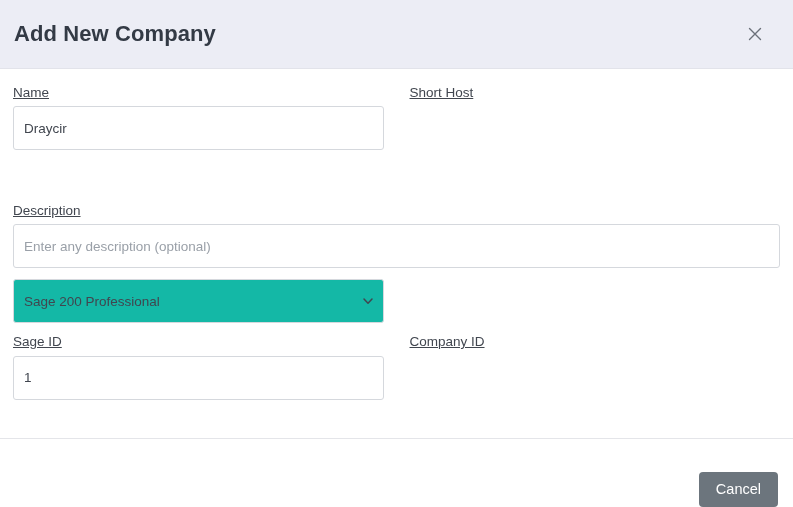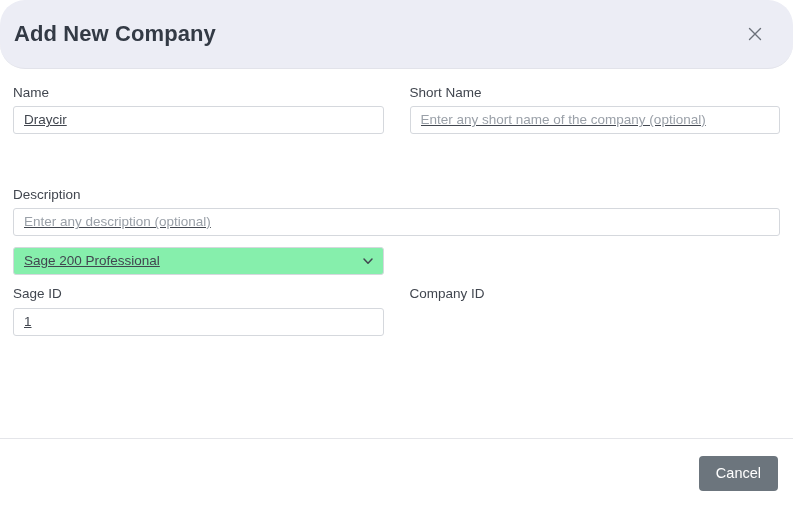--- a/index.html
+++ b/index.html
@@ -25,21 +25,20 @@
   
   .dialog-header {
     height: 69px;
     min-height: 69px;
     background: #ecedf5;
     border-bottom: 1px solid #e2e3ea;
     display: flex;
     align-items: center;
     justify-content: space-between;
     padding: 0 16px 0 14px;
-    border-radius: 25px;
   }
   .dialog-title {
     font-size: 22px;
     font-weight: bold;
     color: #333a45;
     letter-spacing: 0.1px;
     line-height: 1;
   }
   .close-btn {
     width: 34px;
@@ -70,64 +69,64 @@
   .form-group { display: flex; flex-direction: column; }
   .form-group.half { width: 371px; }
   .form-group.full { width: 100%; margin-top: 42px; }
 
   label.field-label {
     font-size: 13.5px;
     color: #41464f;
     margin-bottom: 5px;
     line-height: 1.2;
     display: block;
+    text-decoration: underline;
   }
 
   .field-control {
-    height: 28px;
+    height: 44px;
     border: 1px solid #d5d8dd;
     border-radius: 3px;
     background: #ffffff;
     font-size: 13.5px;
     color: #41464f;
     padding: 0 10px;
     width: 100%;
     font-family: "Liberation Sans", sans-serif;
     line-height: 30px;
     outline: none;
-    text-decoration: underline;
   }
   .field-control::placeholder { color: #9aa0a8; }
 
   
   .select-wrap { position: relative; width: 100%; }
   .select-wrap .field-control {
     appearance: none;
     -webkit-appearance: none;
     -moz-appearance: none;
     padding-right: 30px;
     cursor: pointer;
-    background: #86efac;
+    background: #14b8a6;
   }
   .select-chevron {
     position: absolute;
     right: 9px;
     top: 50%;
     transform: translateY(-50%);
     pointer-events: none;
     display: flex;
   }
 
   
   .dialog-footer {
     height: 69px;
     min-height: 69px;
     border-top: 1px solid #e4e5e9;
     display: flex;
-    align-items: center;
+    align-items: flex-end;
     justify-content: flex-end;
     gap: 10px;
     padding: 0 15px;
     background: #ffffff;
   }
   .btn {
     border: none;
     border-radius: 4px;
     font-size: 14.5px;
     font-family: "Liberation Sans", sans-serif;
@@ -157,22 +156,21 @@
   </div>
 
   <div class="dialog-body">
 
     <div class="form-row">
       <div class="form-group half">
         <label class="field-label">Name</label>
         <input class="field-control" type="text" value="Draycir" style="">
       </div>
       <div class="form-group half">
-        <label class="field-label">Short Name</label>
-        <input class="field-control" type="text" placeholder="Enter any short name of the company (optional)" style="">
+        <label class="field-label">Short Host</label>
       </div>
     </div>
 
     <div class="form-row">
       <div class="form-group full">
         <label class="field-label">Description</label>
         <input class="field-control" type="text" placeholder="Enter any description (optional)" style="">
       </div>
     </div>
 

